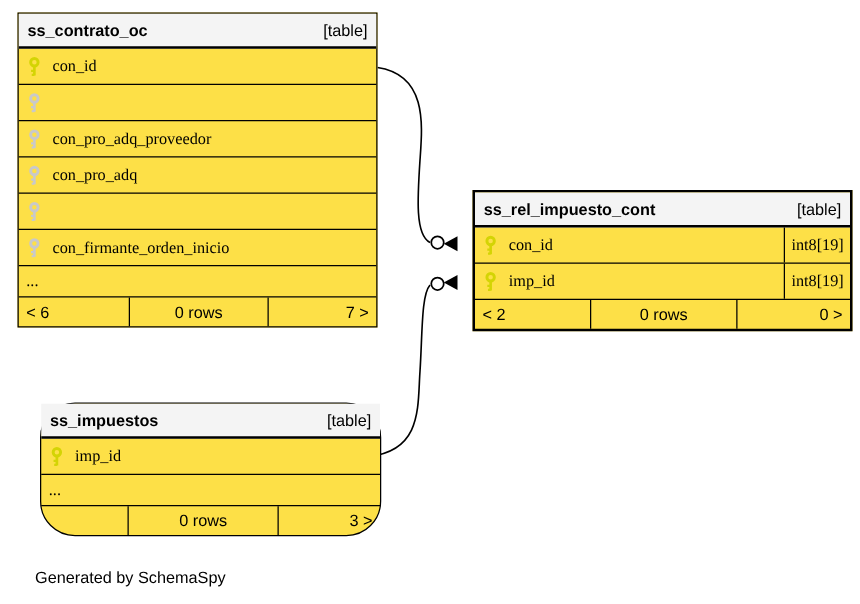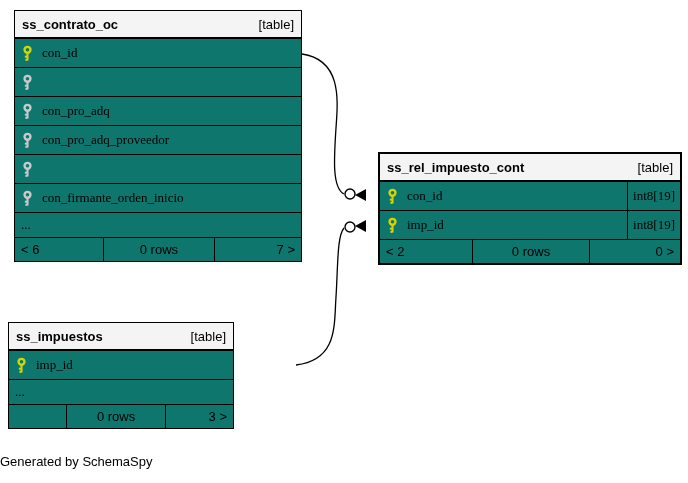--- a/index.html
+++ b/index.html
@@ -6,21 +6,21 @@
   body{
     position:relative;
     width:688px;height:483px;
     background:var(--background,#fff);
     font-family:"Liberation Sans", sans-serif;
     font-size:13px;color:#000;
     overflow:hidden;
   }
   .table-node{
     position:absolute;
-    background:#0f766e;
+    background:#fde047;
     border:1px solid var(--border,#000);
     box-sizing:border-box;
   }
   .table-node.highlight{border-width:2px;}
   .thead{
     background:var(--header_bg,#f4f4f4);
     display:flex;justify-content:space-between;align-items:center;
     height:26px;padding:0 7px;
     border-bottom:2px solid var(--border,#000);
   }
@@ -47,21 +47,21 @@
     display:flex;align-items:center;
     border-right:1px solid var(--border,#000);
     padding:0 6px;box-sizing:border-box;
   }
   .tfoot .cell:last-child{border-right:none;}
   .f-left{flex:0 0 31%;}
   .f-center{flex:1;justify-content:center;}
   .f-right{flex:0 0 30%;justify-content:flex-end;}
   #t3 .f-left{flex:0 0 26%;}
   #rel-overlay{position:absolute;left:0;top:0;pointer-events:none;}
-  #note{position:absolute;left:0;top:454px;}
+  #note{position:absolute;left:28px;top:454px;}
 </style>
 </head>
 <body>
 
 <svg id="rel-overlay" width="688" height="483" viewBox="0 0 688 483">
   <g>
     <path d="M 302 54 C 342 60 338 100 336 128 C 334 158 332 188 344 194" fill="none" stroke="#000" stroke-width="1.3"></path>
     <circle cx="350" cy="194" r="5" fill="#fff" stroke="#000" stroke-width="1.4"></circle>
     <polygon points="355,195 366,189 366,201" fill="#000"></polygon>
   </g>
@@ -94,30 +94,30 @@
         <line x1="6" y1="14" x2="4" y2="14" stroke="currentColor" stroke-width="1.8"></line>
       </svg>
   </div>
   <div class="row">
     <svg class="keyicon fk" viewBox="0 0 12 16">
         <circle cx="6" cy="4.5" r="2.8" fill="none" stroke="currentColor" stroke-width="2.2"></circle>
         <line x1="6" y1="7.3" x2="6" y2="14.5" stroke="currentColor" stroke-width="2"></line>
         <line x1="6" y1="11" x2="3.5" y2="11" stroke="currentColor" stroke-width="1.8"></line>
         <line x1="6" y1="14" x2="4" y2="14" stroke="currentColor" stroke-width="1.8"></line>
       </svg>
+    <span>con_pro_adq_proveedor</span>
+  </div>
+  <div class="row">
+    <svg class="keyicon fk" viewBox="0 0 12 16">
+        <circle cx="6" cy="4.5" r="2.8" fill="none" stroke="currentColor" stroke-width="2.2"></circle>
+        <line x1="6" y1="7.3" x2="6" y2="14.5" stroke="currentColor" stroke-width="2"></line>
+        <line x1="6" y1="11" x2="3.5" y2="11" stroke="currentColor" stroke-width="1.8"></line>
+        <line x1="6" y1="14" x2="4" y2="14" stroke="currentColor" stroke-width="1.8"></line>
+      </svg>
     <span>con_pro_adq</span>
-  </div>
-  <div class="row">
-    <svg class="keyicon fk" viewBox="0 0 12 16">
-        <circle cx="6" cy="4.5" r="2.8" fill="none" stroke="currentColor" stroke-width="2.2"></circle>
-        <line x1="6" y1="7.3" x2="6" y2="14.5" stroke="currentColor" stroke-width="2"></line>
-        <line x1="6" y1="11" x2="3.5" y2="11" stroke="currentColor" stroke-width="1.8"></line>
-        <line x1="6" y1="14" x2="4" y2="14" stroke="currentColor" stroke-width="1.8"></line>
-      </svg>
-    <span>con_pro_adq_proveedor</span>
   </div>
   <div class="row">
     <svg class="keyicon fk" viewBox="0 0 12 16">
         <circle cx="6" cy="4.5" r="2.8" fill="none" stroke="currentColor" stroke-width="2.2"></circle>
         <line x1="6" y1="7.3" x2="6" y2="14.5" stroke="currentColor" stroke-width="2"></line>
         <line x1="6" y1="11" x2="3.5" y2="11" stroke="currentColor" stroke-width="1.8"></line>
         <line x1="6" y1="14" x2="4" y2="14" stroke="currentColor" stroke-width="1.8"></line>
       </svg>
   </div>
   <div class="row">
@@ -164,21 +164,21 @@
     <span>imp_id</span>
     <span class="col-type">int8[19]</span>
   </div>
   <div class="tfoot">
     <span class="cell f-left">&lt; 2</span>
     <span class="cell f-center">0 rows</span>
     <span class="cell f-right">0 &gt;</span>
   </div>
 </div>
 
-<div id="t3" class="table-node" style="left:8px;top:322px;width:226px;">
+<div id="t3" class="table-node" style="left:32px;top:322px;width:273px;border-radius:28px;">
   <div class="thead">
     <span class="ttitle">ss_impuestos</span>
     <span class="tbadge">[table]</span>
   </div>
   <div class="row">
     <svg class="keyicon pk" viewBox="0 0 12 16">
         <circle cx="6" cy="4.5" r="2.8" fill="none" stroke="currentColor" stroke-width="2.2"></circle>
         <line x1="6" y1="7.3" x2="6" y2="14.5" stroke="currentColor" stroke-width="2"></line>
         <line x1="6" y1="11" x2="3.5" y2="11" stroke="currentColor" stroke-width="1.8"></line>
         <line x1="6" y1="14" x2="4" y2="14" stroke="currentColor" stroke-width="1.8"></line>

